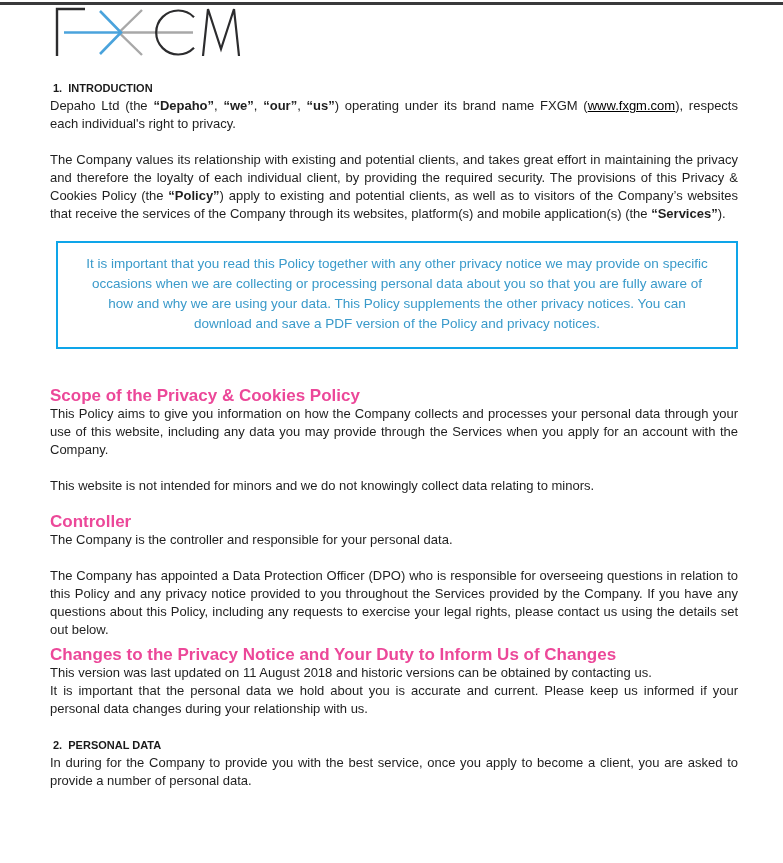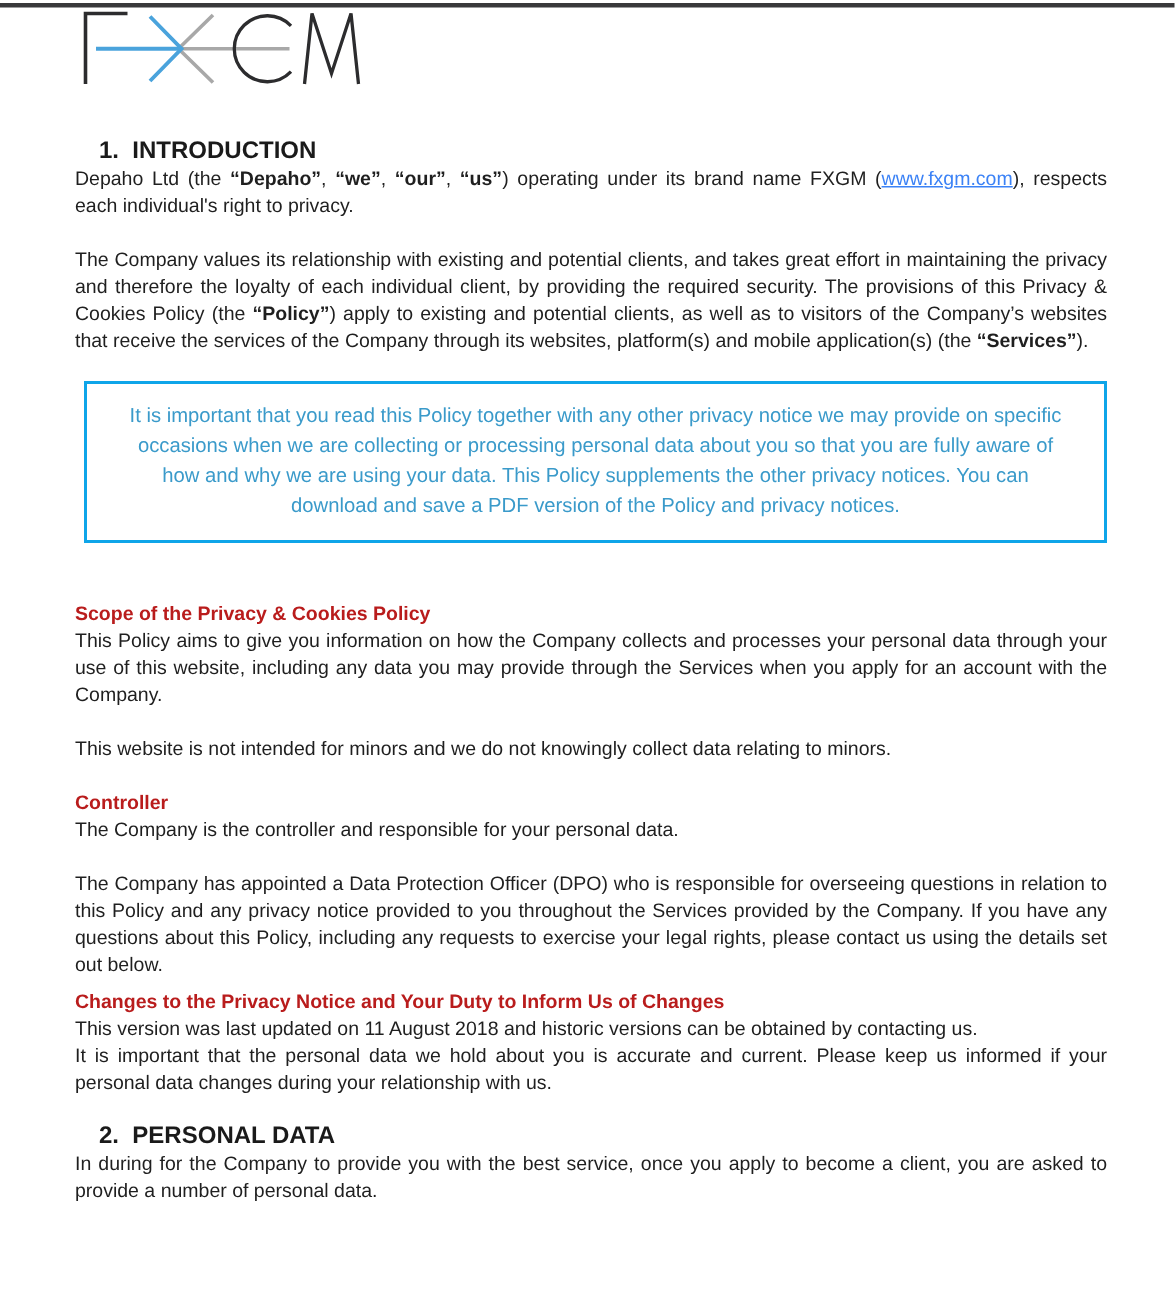--- a/index.html
+++ b/index.html
@@ -24,40 +24,40 @@
     position: absolute;
     top: 3px; left: 45px;
     width: 200px; height: 54px;
   }
   .doc {
     position: absolute;
     top: 76px; left: 50px;
     width: 688px;
   }
   .h-num {
-    font-size: 16px;
+    font-size: 11px;
     font-weight: bold;
-    margin: 16px;
+    margin: 3px;
     line-height: 18px;
     color: #1a1a1a;
   }
   .sub {
-    font-size: 13px;
+    font-size: 17px;
     font-weight: bold;
     margin: 0;
     line-height: 18px;
-    color: #b91c1c;
+    color: #ec4899;
   }
   .para {
     margin: 0;
     text-align: justify;
   }
   .para b { font-weight: 700; }
   .doclink {
-    color: #3b82f6;
+    color: #000000;
     text-decoration: underline;
     cursor: pointer;
   }
   .notice {
     border: 2px solid #0ea5e9;
     color: #3a9aca;
     text-align: center;
     font-size: 13.5px;
     line-height: 20px;
     padding: 11px 24px 13px 24px;

